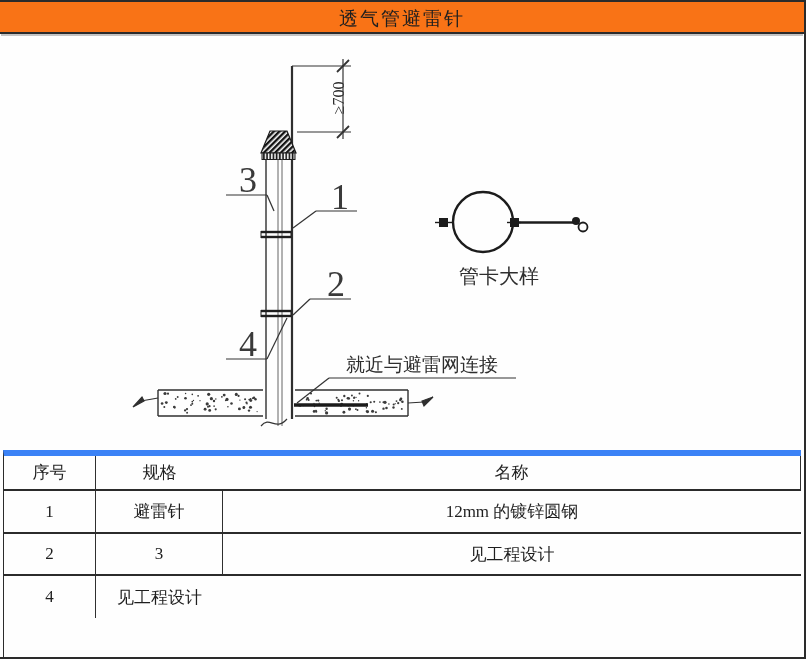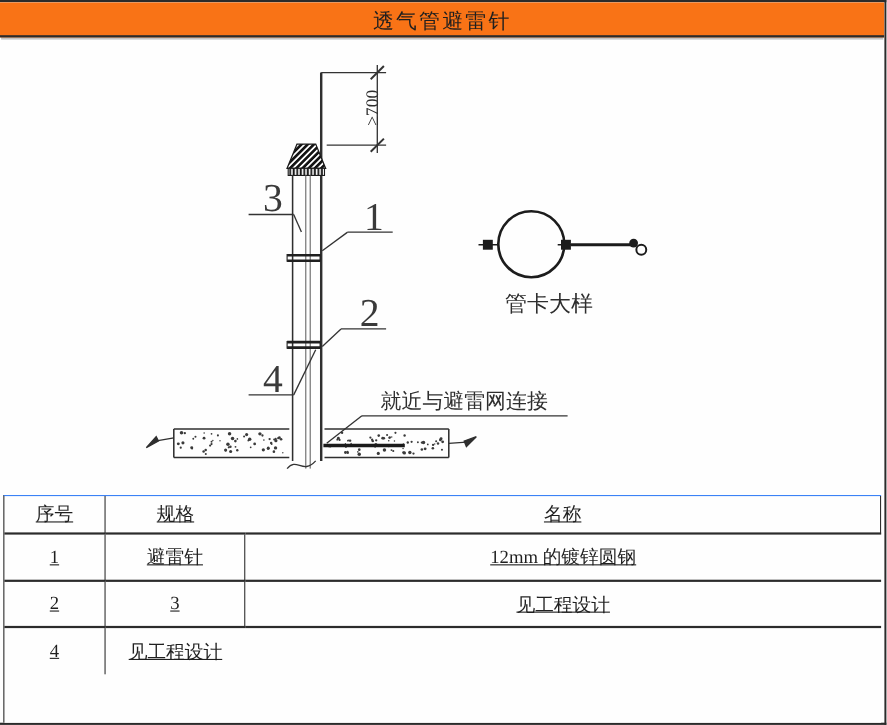--- a/index.html
+++ b/index.html
@@ -28,27 +28,26 @@
   svg text{font-family:"Liberation Serif","DejaVu Serif",serif;fill:#2e2e2e;}
   .callout-digit{font-size:36px;fill:#3a3a3a;}
   .dim-text{font-size:16px;fill:#2e2e2e;}
   .note-text{font-size:19px;fill:#2e2e2e;}
   .caption-text{font-size:20px;fill:#2e2e2e;}
 
   .parts-table{
     position:absolute;left:3px;top:448px;width:798px;height:208px;
     box-sizing:border-box;
     border-left:1.5px solid #2b2b2b;
-    border-top:1px solid #3b82f6;
+    border-top:6px solid #3b82f6;
     display:grid;
     grid-template-columns:92px 127px 1fr;
     grid-template-rows:35px 43px 42px 42px 1fr;
     background:#fefefe;
     font-size:17px;
-    text-decoration:underline;
   }
   .cell{
     display:flex;align-items:center;justify-content:center;
     box-sizing:border-box;
     border-right:1.3px solid #2f2f2f;
     border-bottom:2.5px solid #2b2b2b;
     white-space:nowrap;
   }
   .cell.last-col{border-right:none;}
   .cell.last-row{border-bottom:none;}

